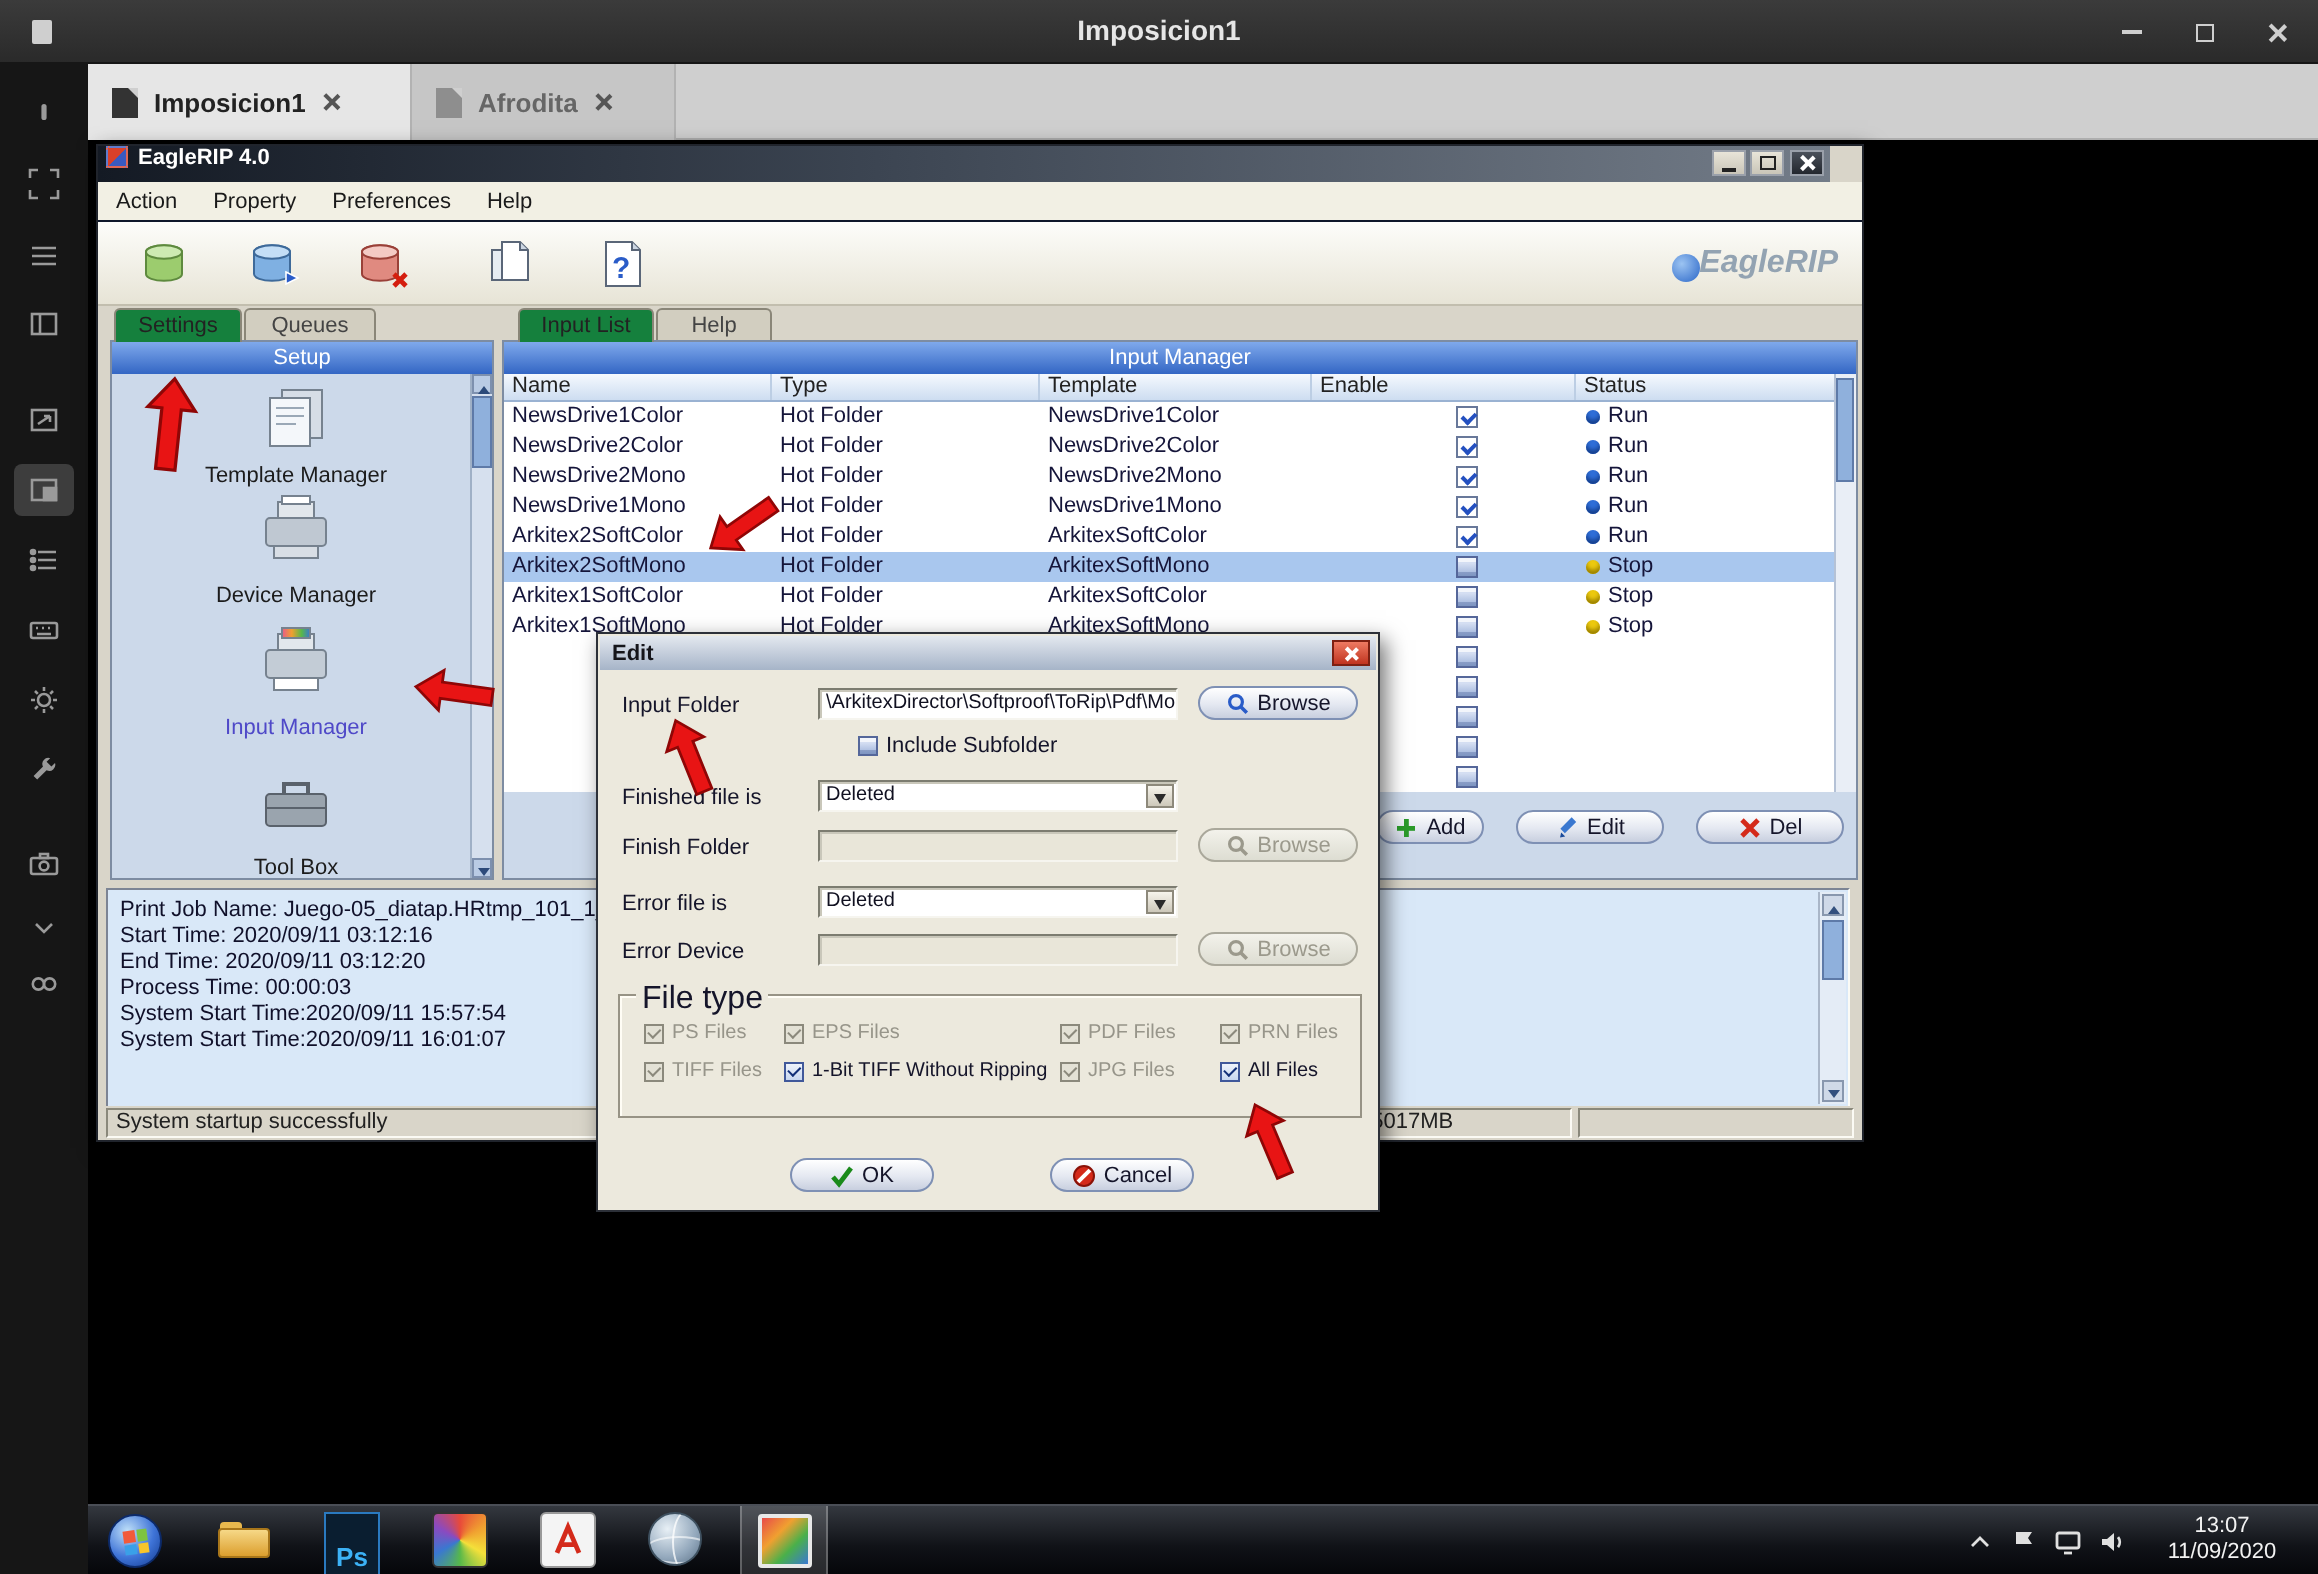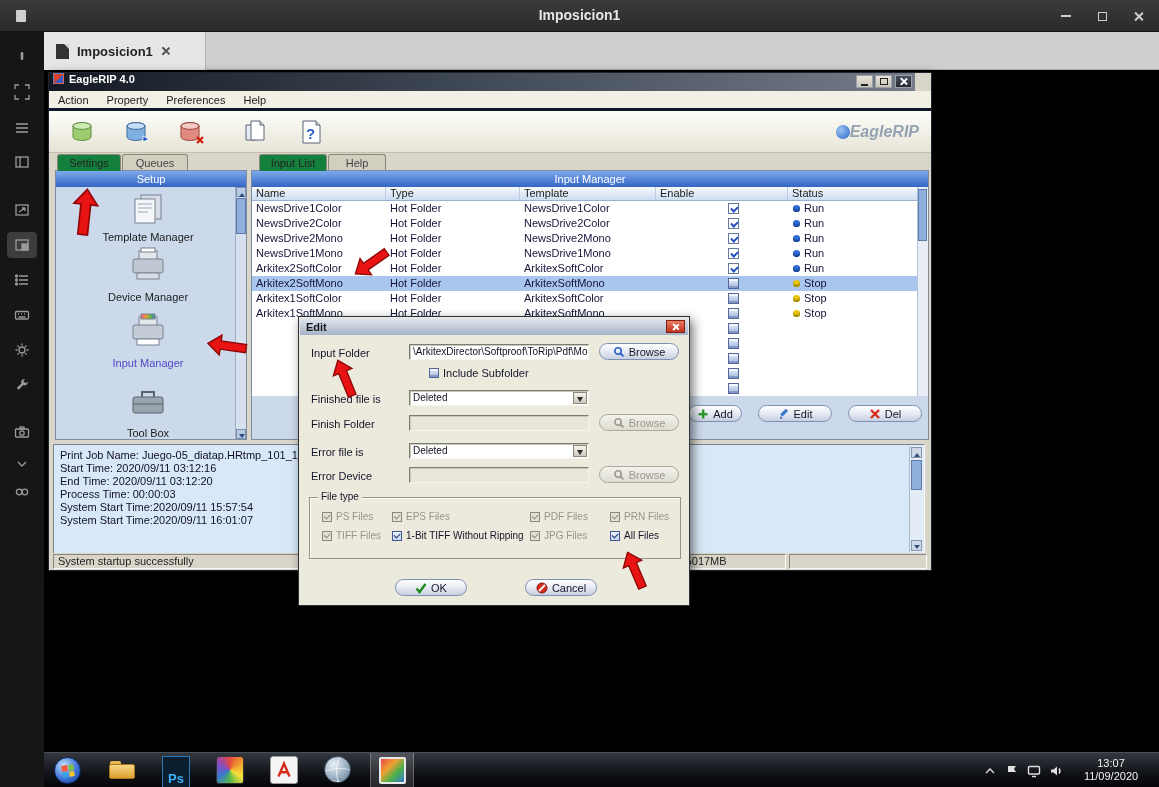--- a/index.html
+++ b/index.html
@@ -58,27 +58,27 @@
     display:flex; align-items:center; justify-content:center; }
   .erip-ctl.lt { background:linear-gradient(#e8e4d8,#c9c5b8); }
   .erip-ctl.dk { background:linear-gradient(#4a505a,#23272e); }
   .em-min{width:7px;height:2px;background:#222;margin-top:6px}
   .em-max{width:8px;height:7px;border:1.4px solid #222}
   .em-x{position:relative;width:9px;height:9px}
   .em-x::before,.em-x::after{content:"";position:absolute;left:3.8px;top:0;width:1.5px;height:9px;background:#fff}
   .em-x::before{transform:rotate(45deg)} .em-x::after{transform:rotate(-45deg)}
 
   .erip-menu { position:absolute; left:0; top:18px; right:0; height:20px; background:#f2f0e4;
-    border-bottom:3px solid #0f172a; display:flex; align-items:center; }
+    border-bottom:1px solid #0f172a; display:flex; align-items:center; }
   .mi { font-size:11px; color:#1a1a1a; padding:0 9px; }
 
   .erip-tools { position:absolute; left:0; top:38px; right:0; height:42px;
     background:linear-gradient(#fdfdfa,#e7e4d6); border-bottom:1px solid #c2beae; }
   .tool-ic { position:absolute; top:7px; width:28px; height:28px; }
-  .erip-logo { position:absolute; right:12px; top:12px; display:flex; align-items:center; gap:0;
+  .erip-logo { position:absolute; right:12px; top:12px; display:flex; align-items:flex-end; gap:0;
     font-size:16px; font-weight:bold; font-style:italic; color:#93a3b2; }
   .logo-mark { width:14px; height:14px; border-radius:50%;
     background:radial-gradient(circle at 35% 35%, #9cc4f2, #2a66c8); }
 
   .vtab { position:absolute; top:81px; height:17px; font-size:11px; text-align:center; line-height:16px;
     border:1px solid #8a8678; border-bottom:none; border-radius:3px 3px 0 0; color:#222; }
   .vtab.front { background:#15803d; z-index:2; }
   .vtab.back { background:#d2cec0; color:#444; }
 
   .panel-hdr { position:absolute; left:0; top:0; right:0; height:16px; line-height:16px; text-align:center;
@@ -151,21 +151,21 @@
   .dlbl { position:absolute; font-size:11px; color:#15152a; }
   .tfield { position:absolute; height:16px; background:#fff; border:1px solid;
     border-color:#7c7c70 #f6f5ef #f6f5ef #7c7c70; box-shadow:inset 1px 1px 0 #c9c7ba;
     font-size:10px; line-height:14px; padding:0 3px; color:#101020; overflow:hidden; white-space:nowrap; }
   .tfield.dis { background:#e9e6d9; color:#8d8b7e; }
   .dd-btn { position:absolute; right:1px; top:1px; width:14px; bottom:1px;
     background:linear-gradient(#f6f4ec,#cdc8ba); border:1px solid #8d897b;
     display:flex; align-items:center; justify-content:center; }
   .dd-btn::after { content:""; border:3.5px solid transparent; border-top:5px solid #2a2a2a; margin-top:5px; }
   .grp { position:absolute; border:1px solid #9793855; border:1px solid #979385; box-shadow:inset 1px 1px 0 #fffdf5; }
-  .grp-leg { position:absolute; top:-7px; left:8px; background:#ece9dd; font-size:10px; color:#15152a; padding:0 3px; }
+  .grp-leg { position:absolute; top:-7px; left:8px; background:#ece9dd; font-size:16px; color:#15152a; padding:0 3px; }
   .ft-item { position:absolute; display:flex; align-items:center; gap:4px; font-size:10px; color:#15152a; white-space:nowrap; }
   .ft-item.dis { color:#97958a; }
   .cb { width:10px; height:10px; border:1px solid #40589a; position:relative;
     background:linear-gradient(180deg,#eef3fb,#c7d6ef); flex:0 0 auto; }
   .cb::after { content:""; position:absolute; left:1.2px; top:1.8px; width:5px; height:2.6px;
     border-left:1.8px solid #122f78; border-bottom:1.8px solid #122f78; transform:rotate(-45deg); }
   .ft-item.dis .cb { border-color:#8b897c; background:#e3e1d5; }
   .ft-item.dis .cb::after { border-color:#8b897c; }
   .sq-sm { width:10px; height:10px; border:1px solid #55679a; flex:0 0 auto;
     background:linear-gradient(180deg,#d4def2 30%,#9db2da);
@@ -284,20 +284,25 @@
           <circle cx="10.8" cy="8" r="2.8"></circle>
         </svg></div>
   </div>
 
   <div class="tabbar">
     <div class="tab active" style="left:0;width:162px">
       <span class="tab-page dark"></span>
       <span>Imposicion1</span>
       <span class="tab-x"></span>
     </div>
+    <div class="tab inactive" style="left:162px;width:132px">
+      <span class="tab-page gray"></span>
+      <span>Afrodita</span>
+      <span class="tab-x"></span>
+    </div>
   </div>
 
   <div class="erip">
     <div class="erip-title">
       <div class="erip-title-icon"></div>
       <div class="erip-title-text">EagleRIP 4.0</div>
       <div class="erip-ctl lt" style="right:42px">
           <div class="em-min"></div>
         </div>
       <div class="erip-ctl lt" style="right:23px">

